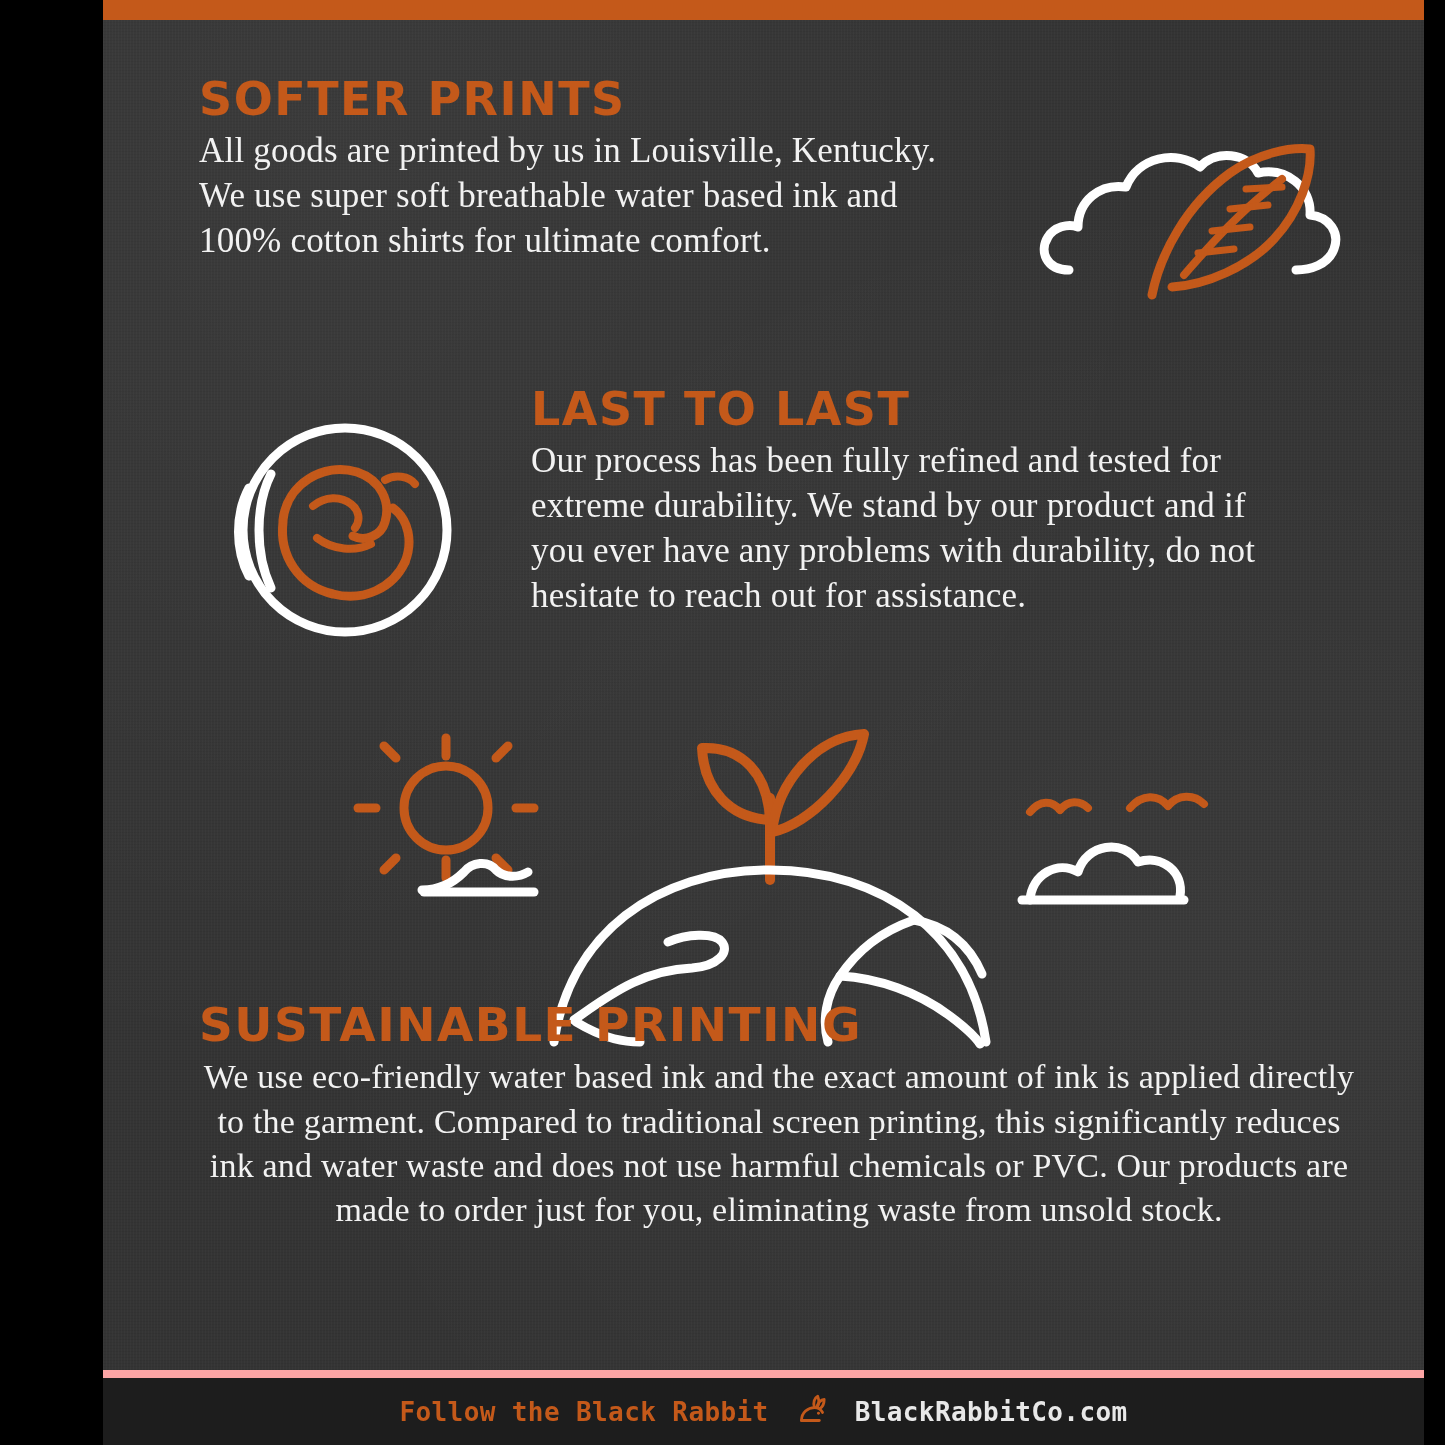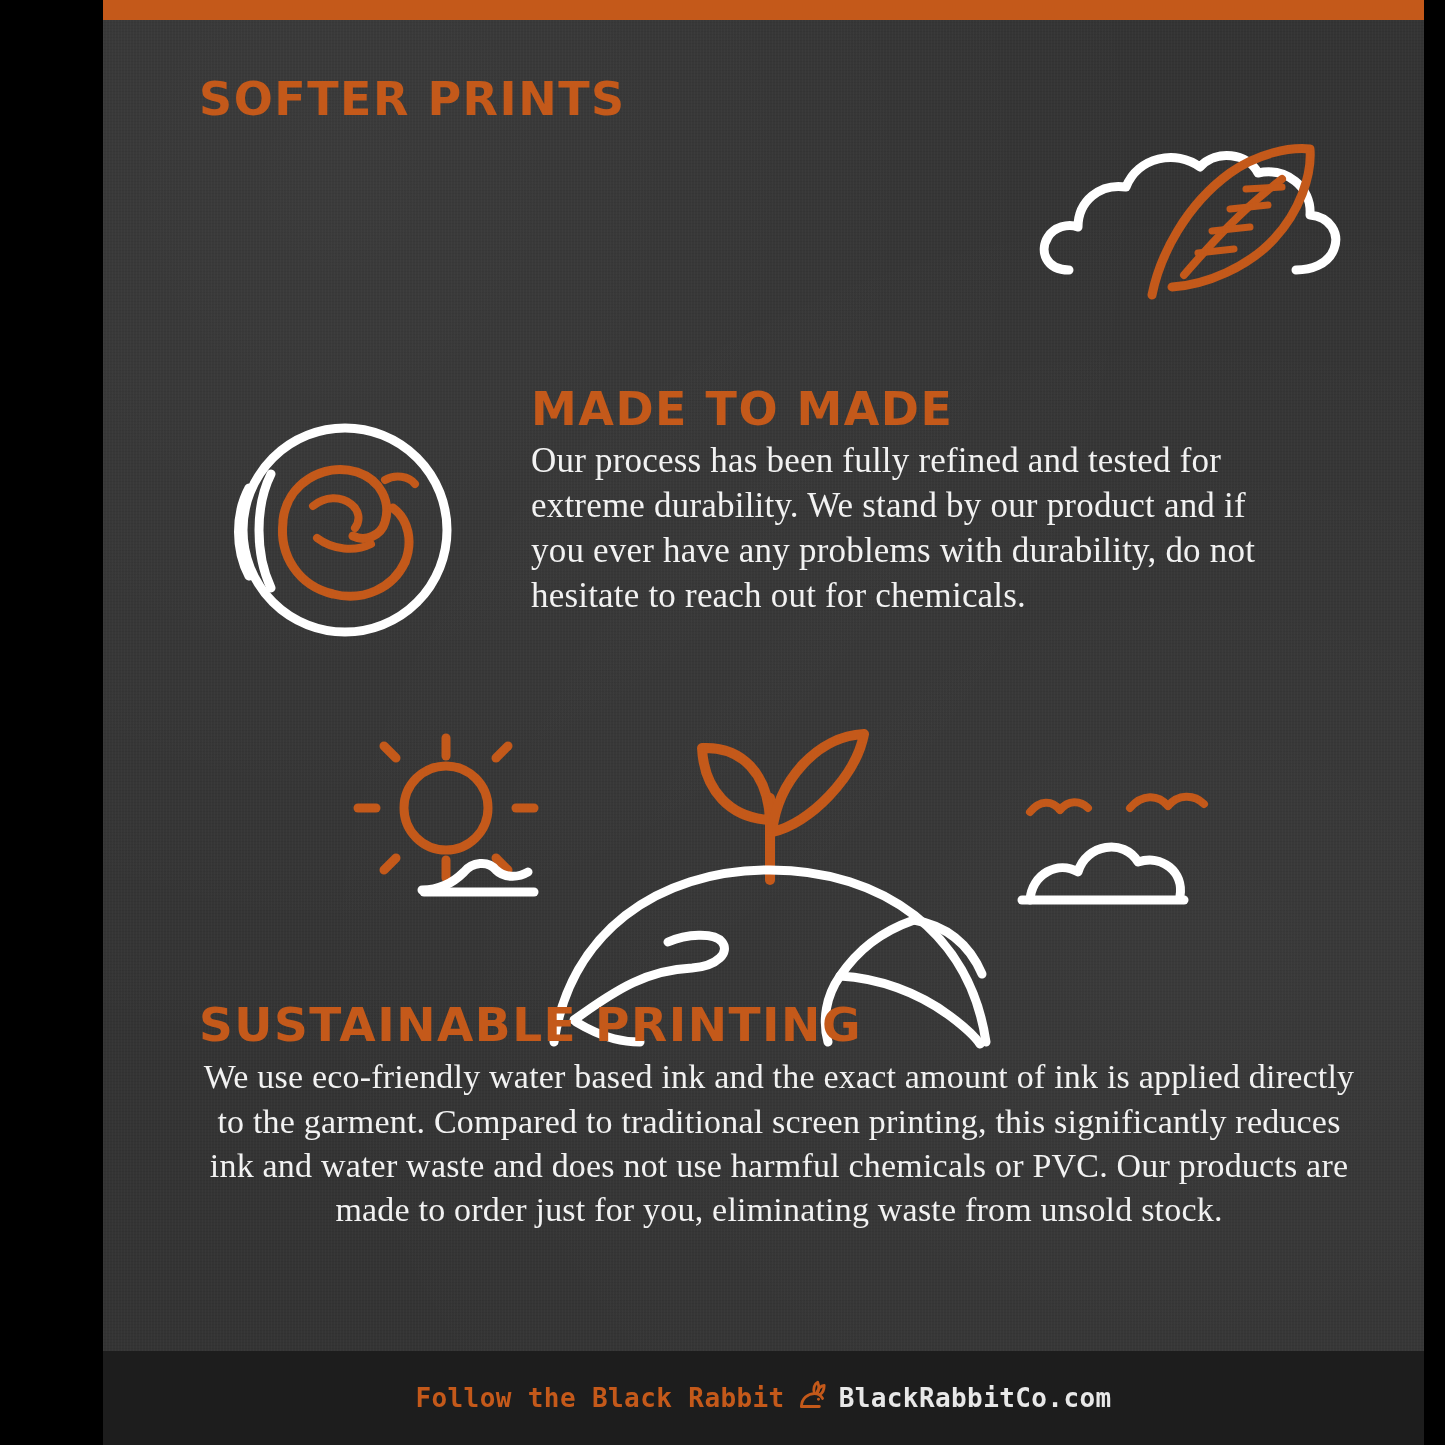--- a/index.html
+++ b/index.html
@@ -55,26 +55,26 @@
       repeating-linear-gradient(0deg, rgba(0,0,0,0.05) 0 1px, rgba(0,0,0,0) 1px 3px),
       #343434;
     overflow: hidden;
   }
 
   .footer {
     position: absolute;
     left: 62px;
     right: 62px;
     bottom: 0;
-    height: 94px;
+    height: 67px;
     background: #1d1d1d;
     display: flex;
     align-items: center;
     justify-content: center;
-    gap: 10px;
+    gap: 26px;
     z-index: 5;
   }
   .footer-text {
     color: #c4591a;
     font-family: "DejaVu Sans Mono", monospace;
     font-size: 26px;
     font-weight: bold;
     letter-spacing: 0.4px;
   }
   .footer-text.site { color: #e8e8e8; }
@@ -150,20 +150,21 @@
 <div class="page">
 
   <div class="side-bar left"></div>
   <div class="side-bar right"></div>
   <div class="top-accent"></div>
 
   <div class="canvas">
 
     <div class="sec1">
       <h2 class="heading">SOFTER PRINTS</h2>
+      <p class="body-text">All goods are printed by us in Louisville, Kentucky. We use super soft breathable water based ink and 100% cotton shirts for ultimate comfort.</p>
     </div>
 
     <div class="sec1-icon">
       <svg viewBox="0 0 330 210" width="330" height="210" fill="none">
         <path d="M35 165 C12 165 5 146 14 132 C20 122 34 118 44 122 C44 96 66 78 92 82 C104 52 142 44 166 62 C182 44 214 48 224 68 C252 62 278 82 276 110 C296 112 306 128 300 144 C294 160 276 165 262 165" stroke="#ffffff" stroke-width="9" stroke-linecap="round" stroke-linejoin="round"></path>
         <path d="M118 190 C126 150 152 100 196 68 C224 48 256 42 276 44 C278 70 266 106 240 134 C214 162 172 180 138 182" stroke="#c4591a" stroke-width="9" stroke-linecap="round" stroke-linejoin="round"></path>
         <path d="M150 170 C176 140 208 104 248 74" stroke="#c4591a" stroke-width="8" stroke-linecap="round"></path>
         <path d="M178 126 L216 122" stroke="#c4591a" stroke-width="7" stroke-linecap="round"></path>
         <path d="M196 104 L234 100" stroke="#c4591a" stroke-width="7" stroke-linecap="round"></path>
         <path d="M212 84 L248 82" stroke="#c4591a" stroke-width="7" stroke-linecap="round"></path>
@@ -179,22 +180,22 @@
         <path d="M70 110 C74 74 110 52 144 62 C168 70 178 92 172 112 C168 126 152 132 140 126" stroke="#c4591a" stroke-width="9" stroke-linecap="round" stroke-linejoin="round"></path>
         <path d="M70 112 C66 146 86 176 120 184 C150 192 180 178 192 152" stroke="#c4591a" stroke-width="9" stroke-linecap="round" stroke-linejoin="round"></path>
         <path d="M192 152 C200 132 196 110 180 98" stroke="#c4591a" stroke-width="9" stroke-linecap="round"></path>
         <path d="M100 96 C112 86 128 86 138 94 C146 100 148 110 142 118" stroke="#c4591a" stroke-width="8" stroke-linecap="round" stroke-linejoin="round"></path>
         <path d="M104 128 C120 140 142 142 158 134" stroke="#c4591a" stroke-width="8" stroke-linecap="round"></path>
         <path d="M172 70 C182 64 196 66 202 74" stroke="#c4591a" stroke-width="8" stroke-linecap="round"></path>
       </svg>
     </div>
 
     <div class="sec2">
-      <h2 class="heading">MADE TO MADE</h2>
-      <p class="body-text">Our process has been fully refined and tested for extreme durability. We stand by our product and if you ever have any problems with durability, do not hesitate to reach out for chemicals.</p>
+      <h2 class="heading">LAST TO LAST</h2>
+      <p class="body-text">Our process has been fully refined and tested for extreme durability. We stand by our product and if you ever have any problems with durability, do not hesitate to reach out for assistance.</p>
     </div>
 
     <div class="sec3-icon">
       <svg viewBox="0 0 900 335" width="900" height="335" fill="none">
 
         <circle cx="128" cy="88" r="42" stroke="#c4591a" stroke-width="9"></circle>
         <path d="M128 18 L128 36" stroke="#c4591a" stroke-width="9" stroke-linecap="round"></path>
         <path d="M128 140 L128 158" stroke="#c4591a" stroke-width="9" stroke-linecap="round"></path>
         <path d="M58 88 L40 88" stroke="#c4591a" stroke-width="9" stroke-linecap="round"></path>
         <path d="M216 88 L198 88" stroke="#c4591a" stroke-width="9" stroke-linecap="round"></path>

